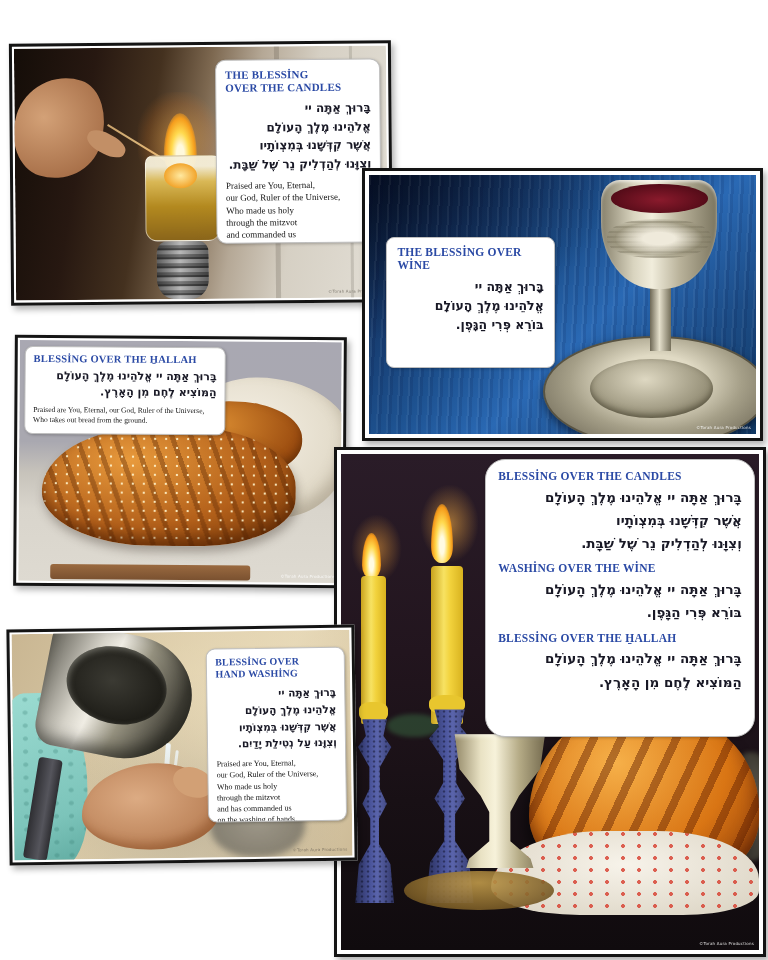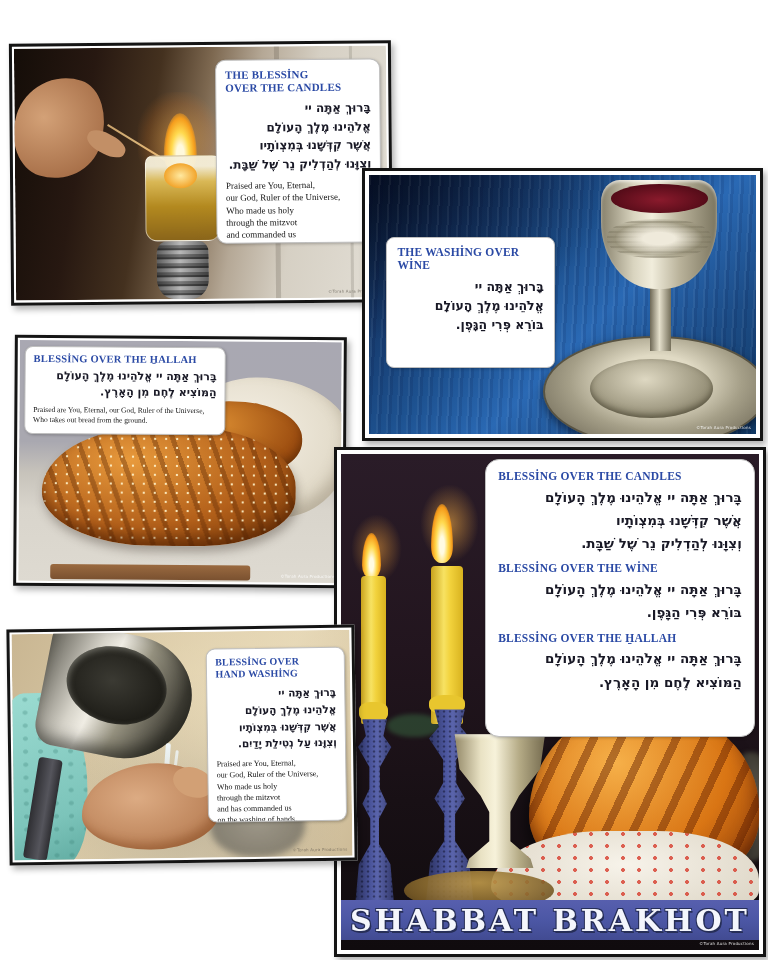--- a/index.html
+++ b/index.html
@@ -168,21 +168,21 @@
                  radial-gradient(ellipse at 38% 30%,#f6b049,#d97514 55%,#93400a 90%);
       border-radius:46% 48% 40% 45% / 62% 58% 40% 42%;
       box-shadow:inset 0 -10px 18px rgba(60,15,0,.6), -4px 6px 14px rgba(0,0,0,.5); }
   #p5 .fur { left:93%; top:60%; width:10%; height:22%; background:radial-gradient(ellipse,#6e6a60,#3a372f 75%); border-radius:45%; filter:blur(2px); }
   #p5 .cloth { left:36%; top:76%; width:64%; height:17%;
       background:radial-gradient(circle at 4px 3px,rgba(215,60,45,.8) 1.6px,transparent 2.2px),
                  radial-gradient(ellipse at 50% 40%,#f7f3ea,#ddd6c6 85%);
       background-size:16px 12px,auto; border-radius:45% 40% 30% 35% / 70% 60% 30% 35%; }
   #p5 .plate5 { left:15%; top:84%; width:36%; height:8%;
       background:radial-gradient(ellipse at 50% 30%,#c09a4a,#7a5c26 70%,#4e3a16); border-radius:50%; opacity:.9; }
-  #p5 .card { left:34.5%; top:1%; width:64.5%; height:56%; padding:10px 12px; border-radius:14px; }
+  #p5 .card { left:34.5%; top:1%; width:64.5%; height:56%; padding:10px 12px; border-radius:20px; }
   #p5 .sec { margin-bottom:7px; }
   #p5 .sec .card-title { font-size:11.5px; line-height:1.2; margin-bottom:2px; }
   #p5 .sec .heb { font-size:13.5px; line-height:1.72; }
   #p5 .banner { position:absolute; left:0; top:90%; width:100%; height:8%;
       background:linear-gradient(180deg,#575fae,#4c57a5 50%,#424b92); display:flex; align-items:center; justify-content:center; }
   #p5 .banner-text { font-family:"DejaVu Serif","Liberation Serif",serif; font-weight:bold;
       font-size:30px; letter-spacing:3px; color:#f4f6fc;
       text-shadow:-1px -1px 0 #272f58, 1px -1px 0 #272f58, -1px 1px 0 #272f58, 1.5px 1.5px 0 #272f58, 0 0 1px #8d97c6; }
 </style>
 </head>
@@ -224,21 +224,21 @@
   <div class="poster" id="p2">
     <div class="photo">
       <div class="bg"></div>
       <div class="plate"></div>
       <div class="platedome"></div>
       <div class="cupstem"></div>
       <div class="cupbowl"></div>
       <div class="wine"></div>
       <div class="cupband"></div>
       <div class="card">
-        <div class="card-title">THE WASHİNG OVER WİNE</div>
+        <div class="card-title">THE BLESSİNG OVER WİNE</div>
         <div class="heb" dir="rtl">בָּרוּךְ אַתָּה יי
 אֱלֹהֵינוּ מֶלֶךְ הָעוֹלָם
 בּוֹרֵא פְּרִי הַגָּפֶן.</div>
       </div>
       <div class="credit">©Torah Aura Productions</div>
     </div>
   </div>
 
   <div class="poster" id="p3">
     <div class="photo">
@@ -308,30 +308,27 @@
       <div class="plate5"></div>
       <div class="goblet"></div>
       <div class="card">
         <div class="sec">
           <div class="card-title">BLESSİNG OVER THE CANDLES</div>
           <div class="heb" dir="rtl">בָּרוּךְ אַתָּה יי אֱלֹהֵינוּ מֶלֶךְ הָעוֹלָם
 אֲשֶׁר קִדְּשָׁנוּ בְּמִצְוֹתָיו
 וְצִוָּנוּ לְהַדְלִיק נֵר שֶׁל שַׁבָּת.</div>
         </div>
         <div class="sec">
-          <div class="card-title">BLESSİNG OVER THE WİNE</div>
+          <div class="card-title">WASHİNG OVER THE WİNE</div>
           <div class="heb" dir="rtl">בָּרוּךְ אַתָּה יי אֱלֹהֵינוּ מֶלֶךְ הָעוֹלָם
 בּוֹרֵא פְּרִי הַגָּפֶן.</div>
         </div>
         <div class="sec">
           <div class="card-title">BLESSİNG OVER THE H̱ALLAH</div>
           <div class="heb" dir="rtl">בָּרוּךְ אַתָּה יי אֱלֹהֵינוּ מֶלֶךְ הָעוֹלָם
 הַמּוֹצִיא לֶחֶם מִן הָאָרֶץ.</div>
         </div>
       </div>
-      <div class="banner">
-        <span class="banner-text">SHABBAT BRAKHOT</span>
-      </div>
       <div class="credit">©Torah Aura Productions</div>
     </div>
   </div>
 
 </div>
 
 </body></html>

